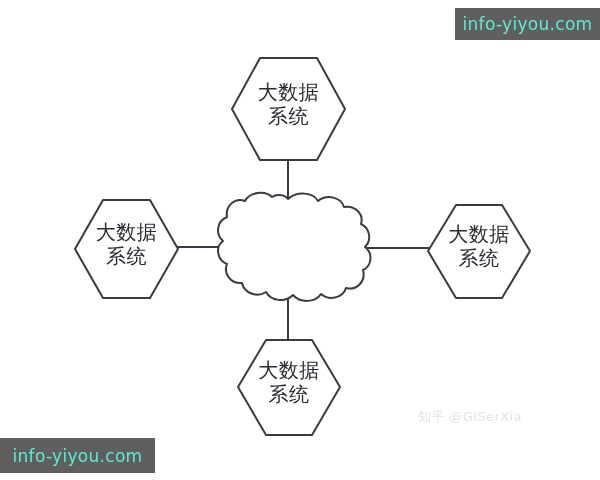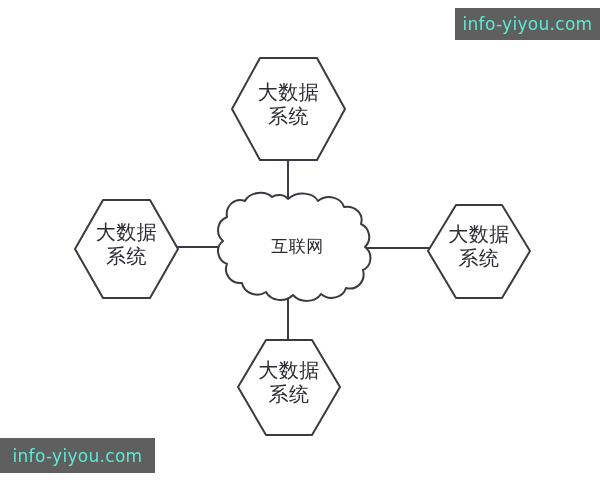--- a/index.html
+++ b/index.html
@@ -121,20 +121,20 @@
 
   <div class="node-label hex-label" style="left:75px; top:220px; width:103px;">大数据
 系统</div>
 
   <div class="node-label hex-label" style="left:428px; top:222px; width:102px;">大数据
 系统</div>
 
   <div class="node-label hex-label" style="left:238px; top:358px; width:102px;">大数据
 系统</div>
 
-  <div class="node-label cloud-label" style="left:232px; top:236px; width:131px;">互联网</div>
 
   <div class="watermark-box" id="watermark-top-right">info-yiyou.com</div>
 
   <div class="watermark-box" id="watermark-bottom-left">info-yiyou.com</div>
 
+  <div id="zhihu-attribution">知乎 @GISerXia</div>
 
 </div>
 
 </body></html>

